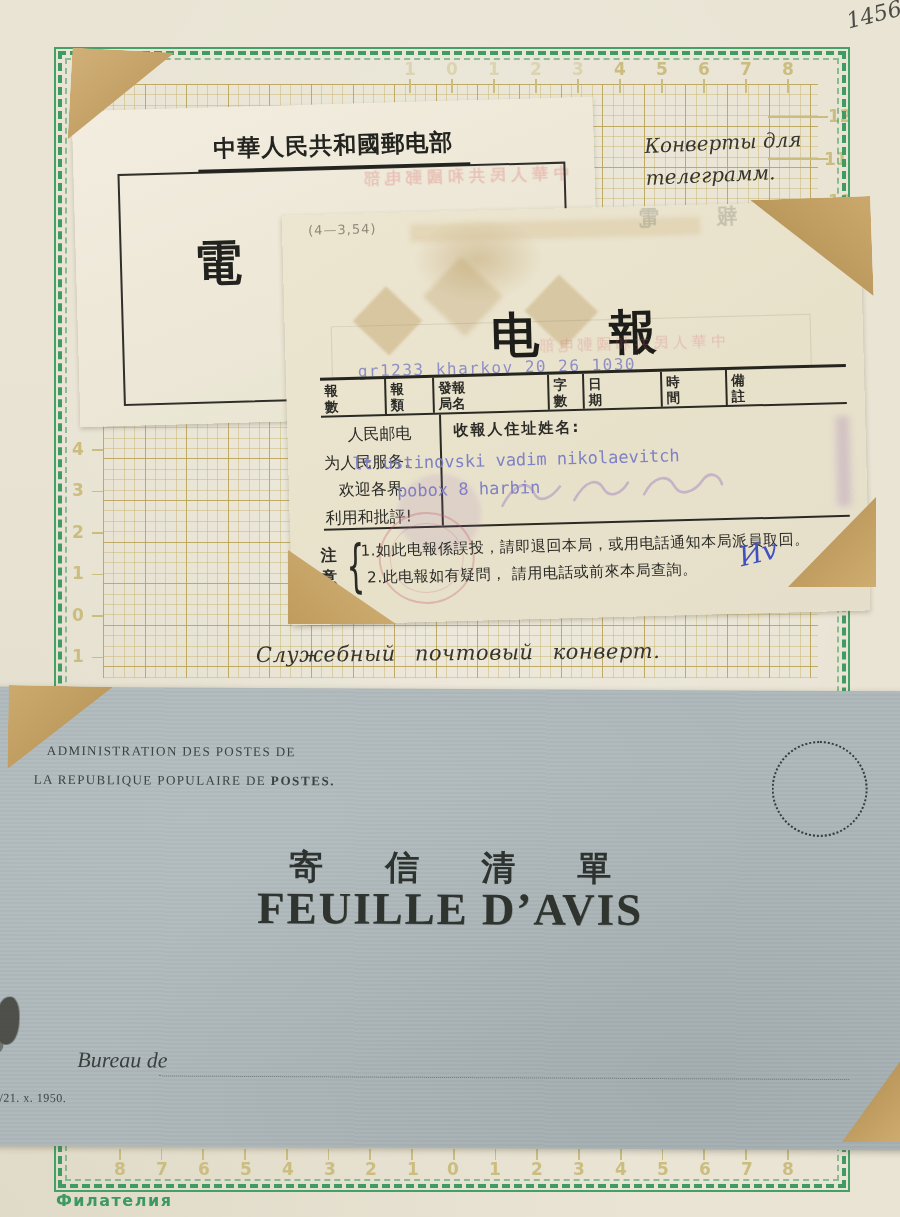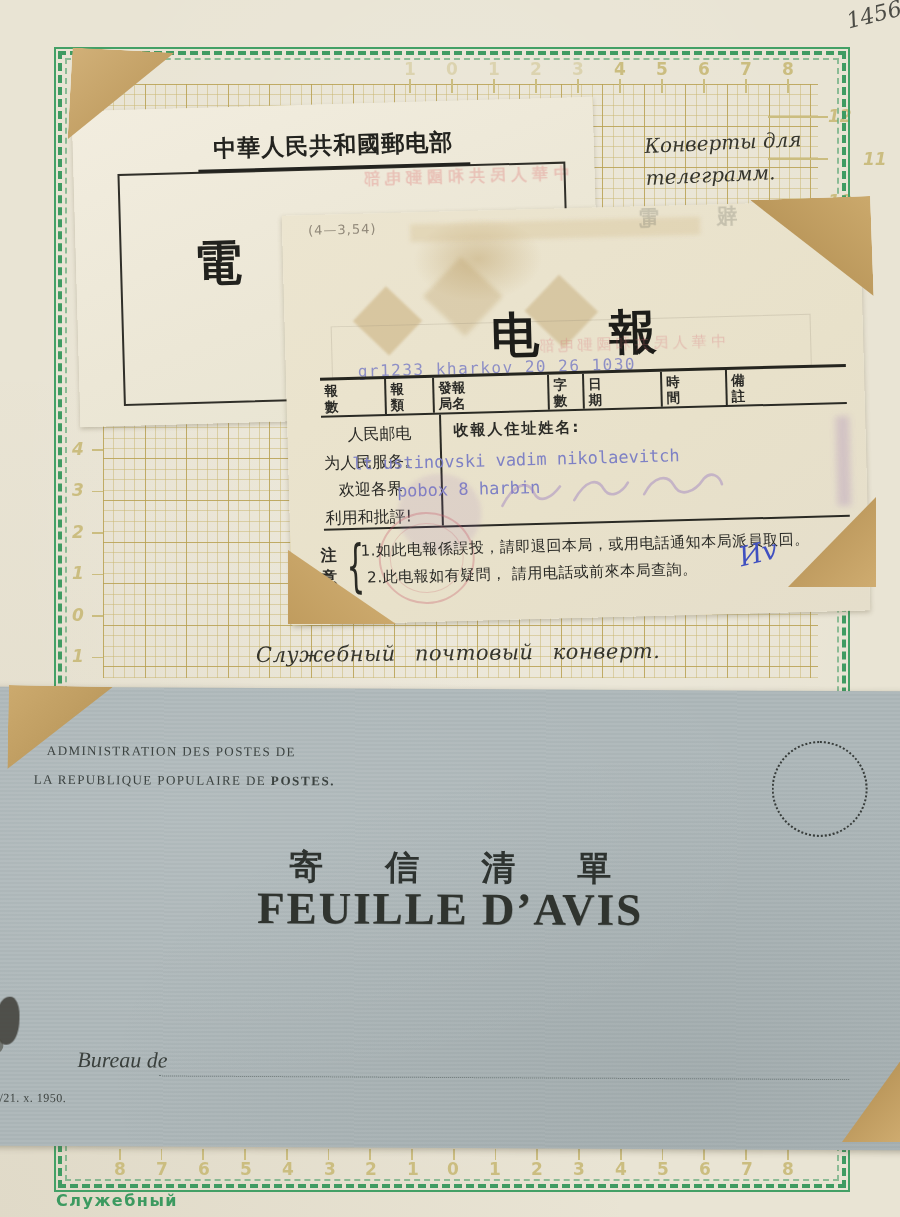--- a/index.html
+++ b/index.html
@@ -10,21 +10,21 @@
     font-family:"DejaVu Sans", sans-serif;}
   .abs{position:absolute;}
   
   .grid{left:103px;top:84px;width:715px;height:594px;z-index:1;
     background-image:
       repeating-linear-gradient(to right, rgba(183,159,80,.75) 0 1px, transparent 1px 41.6px),
       repeating-linear-gradient(to bottom, rgba(183,159,80,.75) 0 1px, transparent 1px 41.6px),
       repeating-linear-gradient(to right, rgba(201,182,112,.5) 0 1px, transparent 1px 10.4px),
       repeating-linear-gradient(to bottom, rgba(201,182,112,.5) 0 1px, transparent 1px 10.4px);}
   .rn{position:absolute;z-index:1;font-size:17px;font-weight:bold;color:#cbbd80;transform:translateX(-50%);}
-  .rn.side{transform:none;font-style:italic;}
+  .rn.side{transform:none;}
   .rn.faint{opacity:.45;}
   .ticks-top{left:409px;top:79px;width:382px;height:14px;z-index:1;
     background:repeating-linear-gradient(to right,#cbbd80 0 1.6px, transparent 1.6px 42px);}
   .ticks-bottom{left:119px;top:1149px;width:672px;height:11px;z-index:1;
     background:repeating-linear-gradient(to right,#cbbd80 0 1.6px, transparent 1.6px 41.75px);}
   .ticks-left{left:92px;top:449px;width:11px;height:212px;z-index:1;
     background:repeating-linear-gradient(to bottom,#cbbd80 0 1.6px, transparent 1.6px 41.5px);}
   .dashes-right{left:768px;top:116px;width:60px;height:90px;z-index:1;
     background:repeating-linear-gradient(to bottom,#cbbd80 0 1.5px, transparent 1.5px 42.5px);}
   
@@ -162,21 +162,21 @@
   <span class="rn" style="left:788px;top:59px">8</span>
 
   <span class="rn side" style="left:72px;top:439px">4</span>
   <span class="rn side" style="left:72px;top:480px">3</span>
   <span class="rn side" style="left:72px;top:522px">2</span>
   <span class="rn side" style="left:72px;top:563px">1</span>
   <span class="rn side" style="left:72px;top:605px">0</span>
   <span class="rn side" style="left:72px;top:646px">1</span>
 
   <span class="rn side" style="left:828px;top:106px">12</span>
-  <span class="rn side" style="left:863px;top:149px">11</span>
+  <span class="rn side" style="left:824px;top:149px">11</span>
   <span class="rn side" style="left:828px;top:191px">10</span>
 
   <span class="rn" style="left:120px;top:1159px">8</span>
   <span class="rn" style="left:162px;top:1159px">7</span>
   <span class="rn" style="left:204px;top:1159px">6</span>
   <span class="rn" style="left:246px;top:1159px">5</span>
   <span class="rn" style="left:288px;top:1159px">4</span>
   <span class="rn" style="left:330px;top:1159px">3</span>
   <span class="rn" style="left:371px;top:1159px">2</span>
   <span class="rn" style="left:413px;top:1159px">1</span>
@@ -290,14 +290,14 @@
     <div class="env-bureau">Bureau de</div>
     <div class="env-bline"></div>
     <div class="env-imprint">0/21. x. 1950.</div>
     <div class="env-smudge"></div>
     <div class="env-smudge2"></div>
   </div>
   <div class="mount m5"></div>
   <div class="mount m6"></div>
 
   <div class="abs pagenum">1456</div>
-  <div class="abs brand">Служебный</div>
+  <div class="abs brand">Филателия</div>
 </div>
 
 </body></html>

